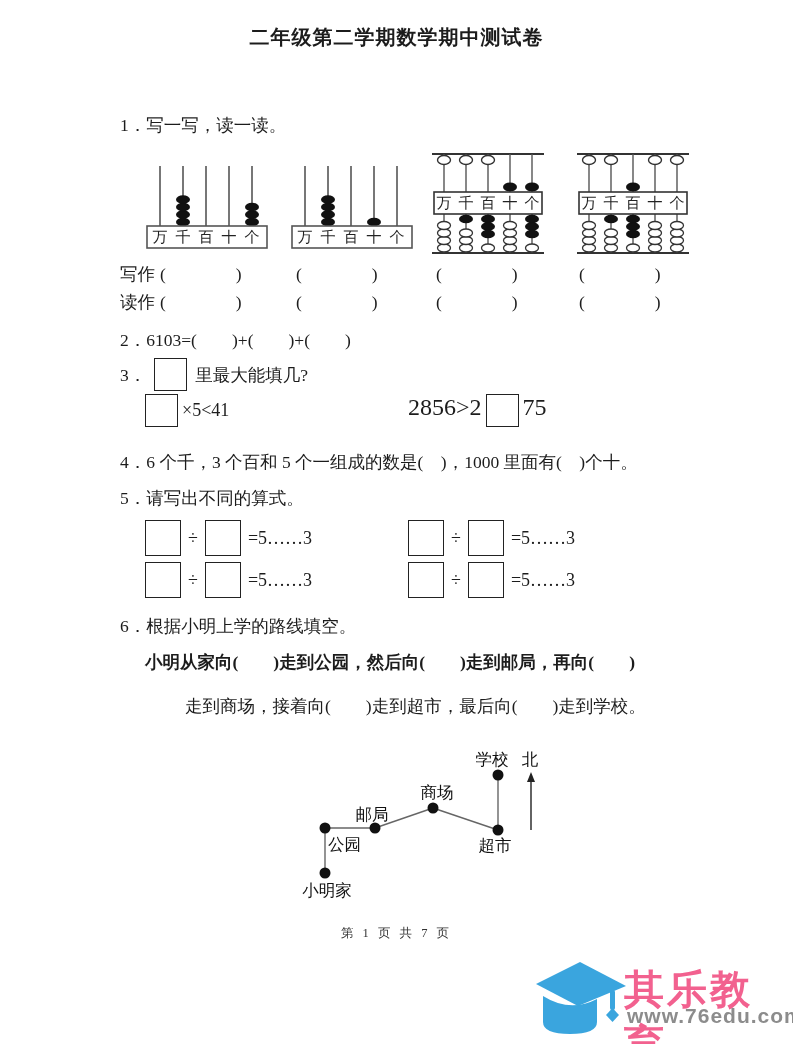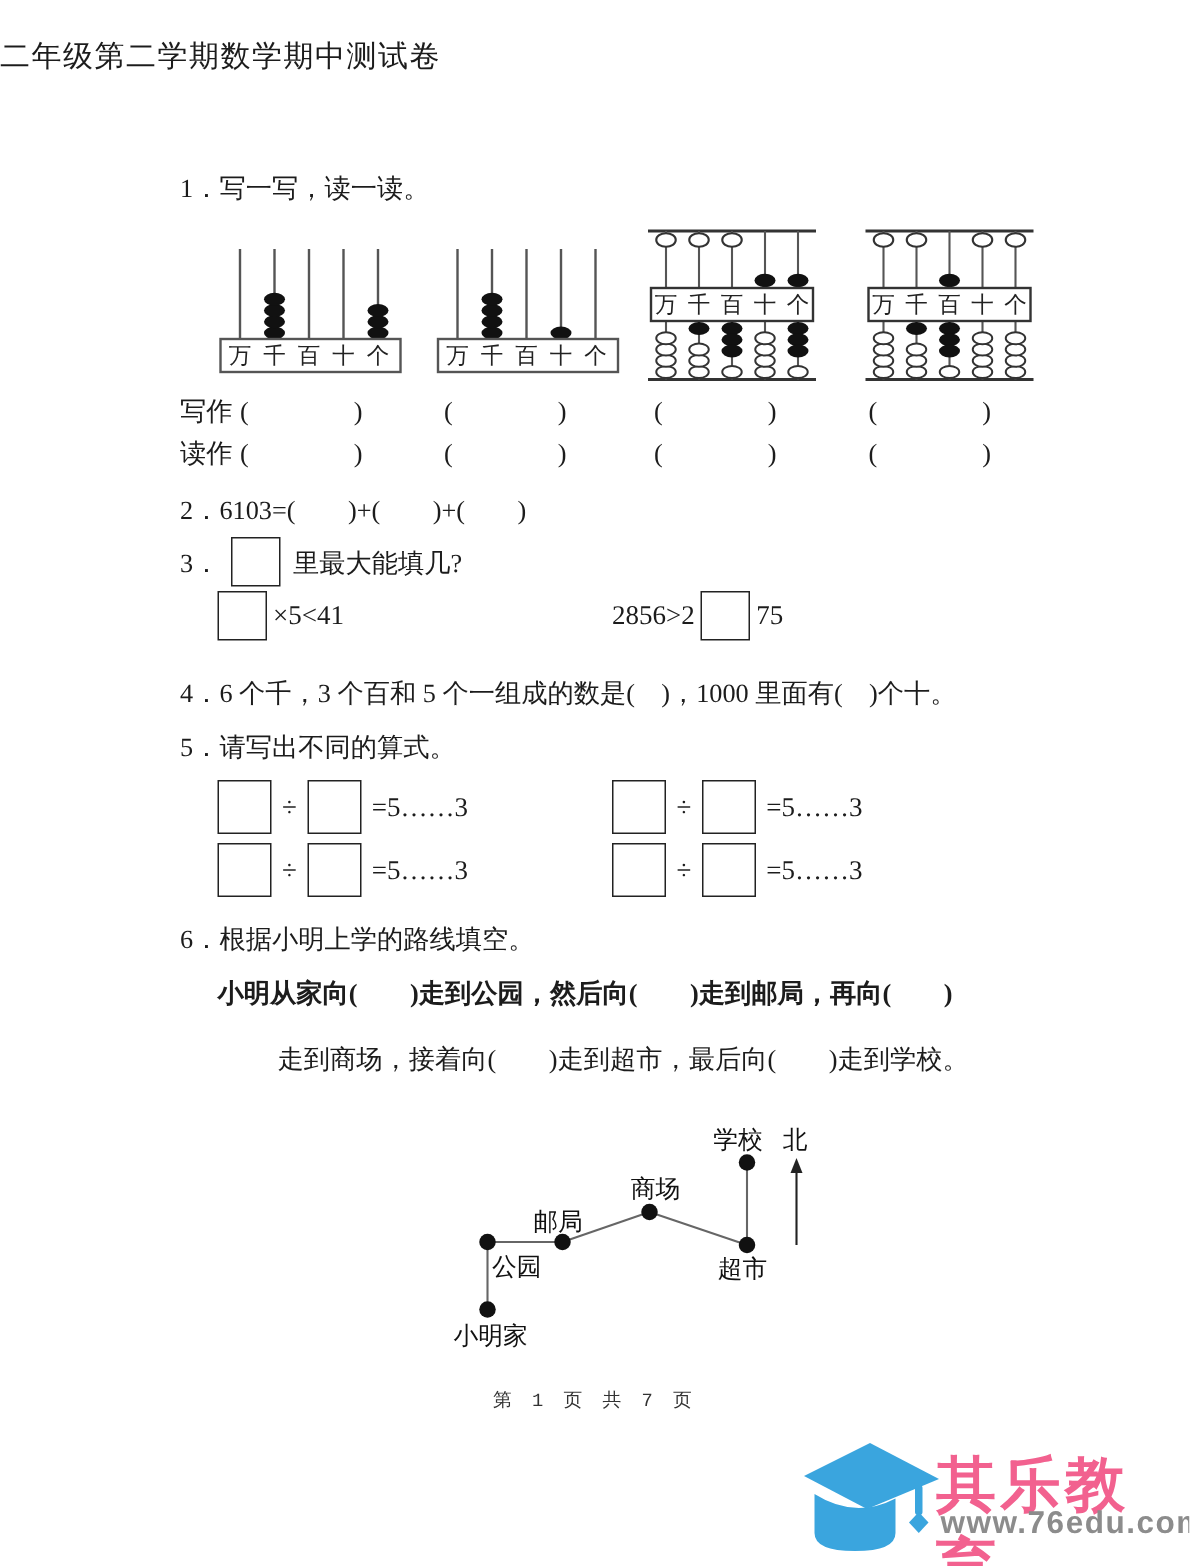--- a/index.html
+++ b/index.html
@@ -1,29 +1,29 @@
 <!DOCTYPE html>
 <html><head>
 <meta charset="utf-8">
 <style>
   html,body{margin:0;padding:0;background:#ffffff;}
   #page{
     position:relative;width:793px;height:1044px;background:#fff;
     font-family:"Liberation Serif","DejaVu Serif",serif;color:#1c1c1c;overflow:hidden;
   }
   .abs{position:absolute;}
-  .title{width:793px;top:24px;left:0;font-size:20px;font-weight:400;letter-spacing:1px;}
+  .title{width:793px;text-align:center;top:24px;left:0;font-size:20px;font-weight:700;letter-spacing:1px;}
   .heading{left:120px;top:70px;font-size:17.5px;}
   .qlabel{font-size:17.5px;}
   .bodytext{font-size:17.5px;}
   .blankpair{font-size:17.5px;letter-spacing:0;}
   .sq{display:inline-block;width:31px;height:31px;border:1.4px solid #222;background:#fff;vertical-align:middle;}
   .sq-lg{width:34px;height:34px;}
   .eq-row{display:flex;align-items:center;gap:7px;font-size:18px;}
-  .footer{width:793px;left:0;top:925px;text-align:center;font-size:12.5px;letter-spacing:3px;color:#333;font-family:Liberation Mono, monospace;}
+  .footer{width:793px;left:0;top:925px;text-align:center;font-size:12.5px;letter-spacing:3px;color:#333;}
   .brand{font-family:"Liberation Sans","DejaVu Sans",sans-serif;font-weight:bold;font-size:40px;letter-spacing:3px;}
   .brand-url{font-family:"Liberation Sans","DejaVu Sans",sans-serif;font-weight:bold;font-size:21px;letter-spacing:1px;}
   svg text{font-family:"Liberation Serif","DejaVu Serif",serif;}
 </style>
 </head>
 <body>
 
 <div id="page">
 
   <div class="abs title">二年级第二学期数学期中测试卷</div>
@@ -209,21 +209,21 @@
 
   <div class="abs" style="left:120px;top:358px;display:flex;align-items:center;gap:8px;font-size:17.5px;">
     <span>3．</span>
     <span class="sq"></span>
     <span>里最大能填几?</span>
   </div>
   <div class="abs" style="left:145px;top:394px;display:flex;align-items:center;gap:4px;font-size:18px;">
     <span class="sq"></span>
     <span>×5&lt;41</span>
   </div>
-  <div class="abs" style="left:408px;top:394px;display:flex;align-items:center;gap:4px;font-size:18px;">
+  <div class="abs" style="left:408px;top:394px;display:flex;align-items:flex-start;gap:4px;font-size:24px;">
     <span>2856&gt;2</span>
     <span class="sq"></span>
     <span>75</span>
   </div>
 
   <div class="abs bodytext" style="left:120px;top:450px;">4．6 个千，3 个百和 5 个一组成的数是(　)，1000 里面有(　)个十。</div>
 
   <div class="abs qlabel" style="left:120px;top:486px;">5．请写出不同的算式。</div>
 
   <div class="abs eq-row" style="left:145px;top:520px;">

